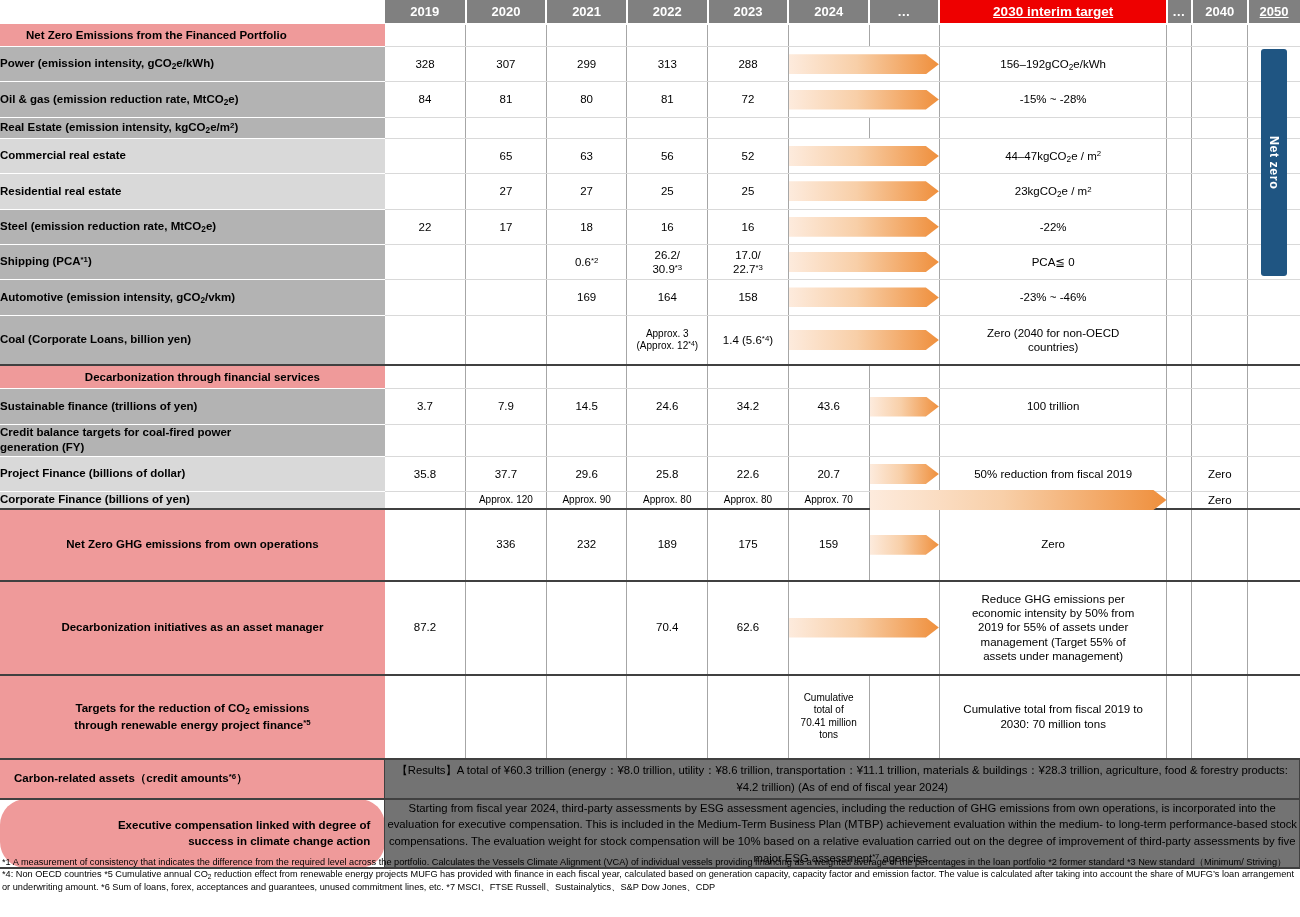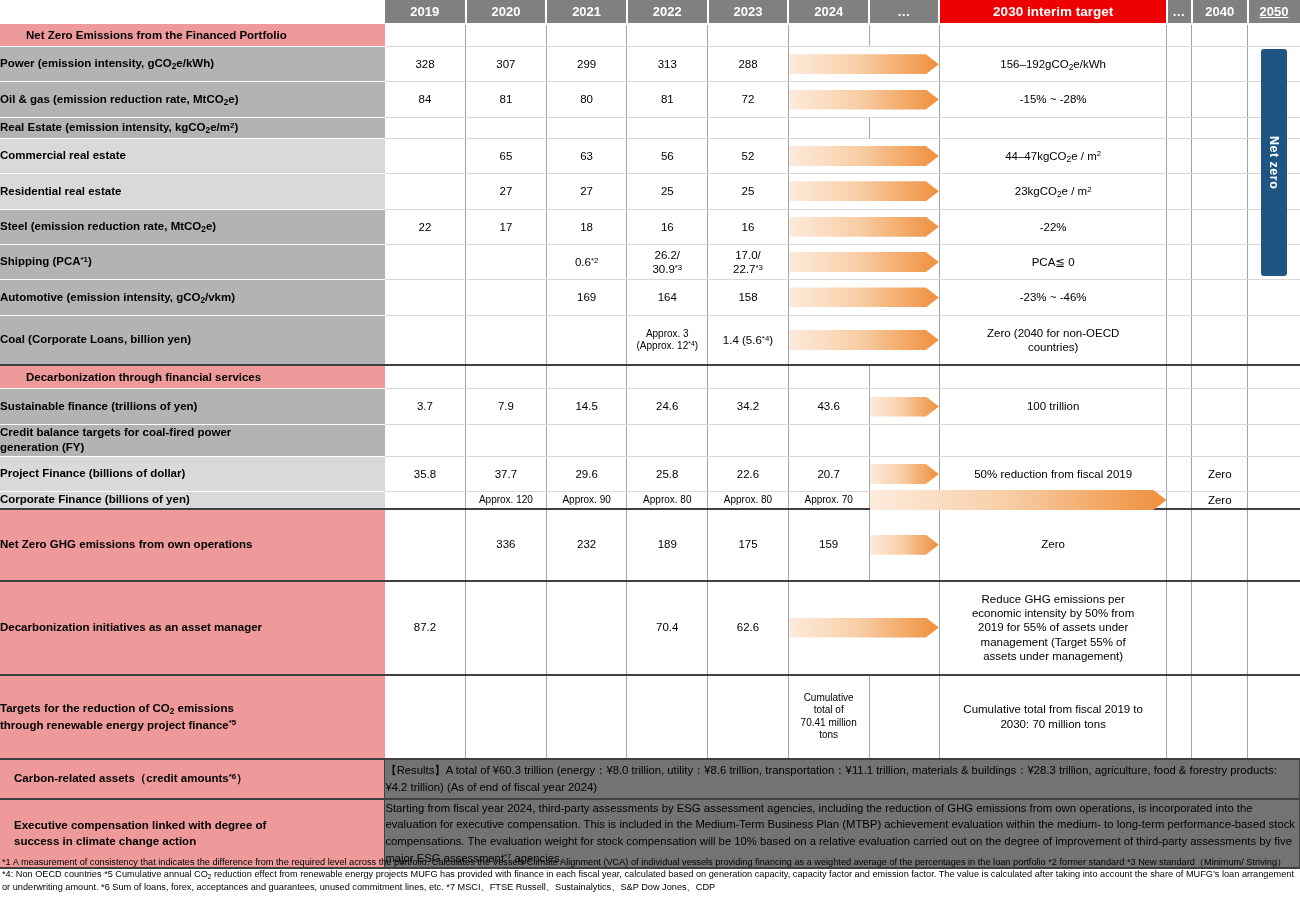--- a/index.html
+++ b/index.html
@@ -21,21 +21,21 @@
   
   .hdr-cell {
     background:#808080; color:#fff; font-weight:bold; font-size:13px;
     text-align:center; height:24px; border-right:2px solid #fff;
     border-bottom:2px solid #fff;
   }
   .hdr-cell.dots { font-size:13px; letter-spacing:1px; }
   .hdr-cell.target {
     background:#ee0000; color:#fff; font-size:13.5px;
   }
-  .hdr-cell.target span { }
+  .hdr-cell.target span { text-decoration:underline; }
   .hdr-cell.y2050 span { text-decoration:underline; }
   .hdr-blank { background:#ffffff; border:none; }
 
   .catrow td.cat {
     background:#ef9a9a; font-weight:bold; font-size:11.5px;
     padding:5px 6px 5px 26px; color:#000;
   }
   .lvl1 {
     background:#b3b3b3; font-weight:bold; font-size:11.5px;
     padding:4px 6px 4px 28px;
@@ -58,21 +58,21 @@
     border-right:1px solid #a6a6a6;
     border-bottom:1px solid #d9d9d9;
     text-align:center; font-size:11.5px; line-height:1.25;
     padding:2px 1px; color:#000;
     background:#fff;
   }
   .dc.small { font-size:10px; }
   .dc.wraptext { font-size:11.5px; padding:10px 4px; }
   .dc.noright { border-right:none; }
 
-  .secbreak td { border-top:2px solid #404040 !important; }
+  .secbreak td { border-top:2px solid #404040 !important;text-align:center; }
   .thickbot td { border-bottom:2px solid #404040 !important; }
 
   
   .arrowcell { position:relative; }
   .arrow {
     position:absolute; left:0; top:50%; transform:translateY(-50%);
     height:20px;
     background:linear-gradient(to right,#fdebdd 0%,#f8cfa8 45%,#ef8f3c 100%);
     clip-path:polygon(0 0, calc(100% - 13px) 0, 100% 50%, calc(100% - 13px) 100%, 0 100%);
   }
@@ -408,21 +408,21 @@
           <td class="dc wraptext">Cumulative total from fiscal 2019 to<br>2030: 70 million tons</td>
           <td class="dc"></td>
           <td class="dc"></td>
           <td class="dc noright"></td>
         </tr>
         <tr class="secbreak" style="height: 40px;">
           <td class="bigpink" style="text-align: left; padding: 6px 14px;">Carbon-related assets（credit amounts<sup>*6</sup>）</td>
           <td class="longtext" colspan="11">【Results】A total of ¥60.3 trillion  (energy：¥8.0 trillion, utility：¥8.6 trillion, transportation：¥11.1 trillion, materials &amp; buildings：¥28.3 trillion, agriculture, food &amp; forestry products: ¥4.2 trillion)  (As of end of fiscal year 2024)</td>
         </tr>
         <tr class="secbreak thickbot" style="height: 68px;">
-          <td class="bigpink" style="text-align: left; padding: 6px 14px;">Executive compensation linked with degree of<br>success in climate change action</td>
+          <td class="bigpink" style="text-align: right; padding: 6px 14px; border-radius: 26px;">Executive compensation linked with degree of<br>success in climate change action</td>
           <td class="longtext" colspan="11">Starting from fiscal year 2024, third-party assessments by ESG assessment agencies, including the reduction of GHG emissions from own operations, is incorporated into the evaluation for executive compensation. This is included in the Medium-Term Business Plan (MTBP) achievement evaluation within the medium- to long-term performance-based stock compensations. The evaluation weight for stock compensation will be 10% based on a relative evaluation carried out on the degree of improvement of third-party assessments by five major ESG assessment<sup>*7</sup> agencies.</td>
         </tr>
       </tbody>
   </table>
 
   <div id="netzerobar" style="width: 26px; left: 1261px; top: 49px; height: 227px;">
     <span class="vert">Net zero</span>
   </div>
 
   <div id="notes">*1 A measurement of consistency that indicates the difference from the required level across the portfolio. Calculates the Vessels Climate Alignment (VCA) of individual vessels providing financing as a weighted average of the percentages in the loan portfolio *2 former standard *3 New standard（Minimum/ Striving） *4: Non OECD countries *5 Cumulative annual CO<sub>2</sub> reduction effect from renewable energy projects MUFG has provided with finance in each fiscal year, calculated based on generation capacity, capacity factor and emission factor. The value is calculated after taking into account the share of MUFG’s loan arrangement or underwriting amount. *6 Sum of loans, forex, acceptances and guarantees, unused commitment lines, etc. *7 MSCI、FTSE Russell、Sustainalytics、S&amp;P Dow Jones、CDP</div>

